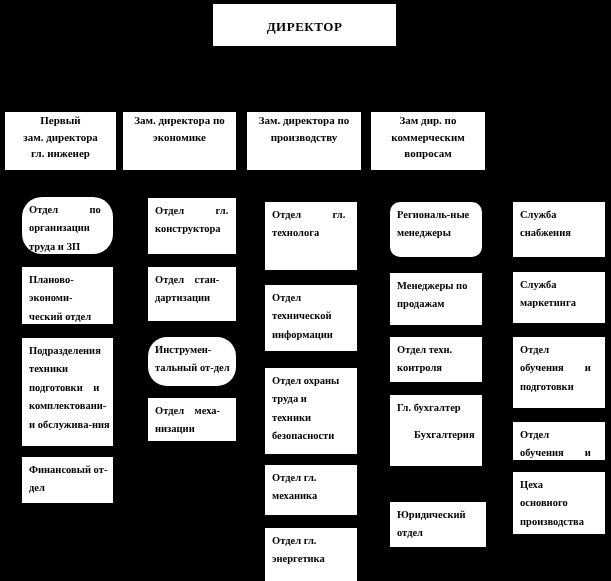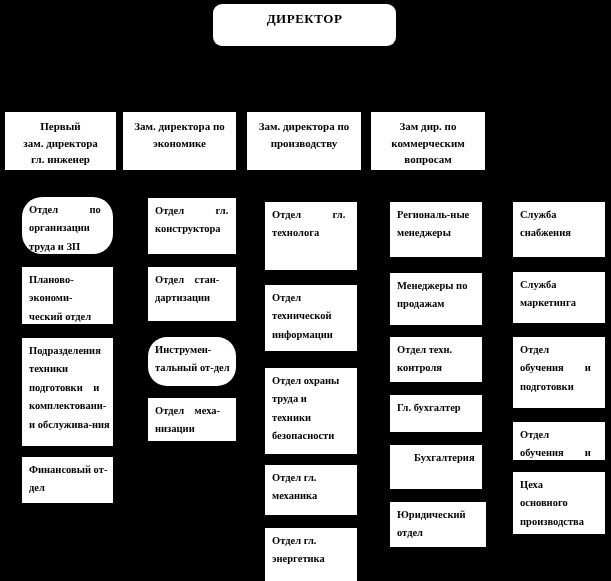--- a/index.html
+++ b/index.html
@@ -20,29 +20,27 @@
     background: #ffffff;
     color: #000000;
     font-weight: bold;
     box-sizing: border-box;
     white-space: pre-line;
     overflow: hidden;
   }
   .dir {
     text-align: center;
     font-size: 13px;
-    padding-top: 7px;
+    padding-top: 15px;
     letter-spacing: 0.5px;
-    border-radius: 9px;
   }
   .hd {
     text-align: center;
     font-size: 11px;
     line-height: 1.5;
-    padding-top: 6px;
   }
   .bd {
     font-size: 10.5px;
     line-height: 1.75;
     text-align: left;
     padding: 4px 3px 0 7px;
   }
 </style>
 </head>
 <body>
@@ -92,28 +90,28 @@
 информации</div>
   <div class="box bd" style="left:265px; top:368px; width:92px; height:86px;">Отдел охраны
 труда и
 техники
 безопасности</div>
   <div class="box bd" style="left:265px; top:465px; width:92px; height:50px;">Отдел гл.
 механика</div>
   <div class="box bd" style="left:265px; top:528px; width:92px; height:53px;">Отдел гл.
 энергетика</div>
 
-  <div class="box bd" style="left:390px; top:202px; width:92px; height:55px;">Региональ-ные
+  <div class="box bd" style="left:390px; top:202px; width:92px; height:55px;border-radius:10px;">Региональ-ные
 менеджеры</div>
   <div class="box bd" style="left:390px; top:273px; width:92px; height:52px;">Менеджеры по
 продажам</div>
   <div class="box bd" style="left:390px; top:337px; width:92px; height:45px;">Отдел техн.
 контроля</div>
   <div class="box bd" style="left:390px; top:395px; width:92px; height:37px;">Гл. бухгалтер</div>
-  <div class="box bd" style="left:390px; top:445px; width:92px; height:44px;padding-left:24px;">Бухгалтерия</div>
+  <div class="box bd" style="left:390px; top:422px; width:92px; height:44px;padding-left:24px;">Бухгалтерия</div>
   <div class="box bd" style="left:390px; top:502px; width:96px; height:45px;">Юридический
 отдел</div>
 
   <div class="box bd" style="left:513px; top:202px; width:92px; height:55px;">Служба
 снабжения</div>
   <div class="box bd" style="left:513px; top:272px; width:92px; height:51px;">Служба
 маркетинга</div>
   <div class="box bd" style="left:513px; top:337px; width:92px; height:71px;">Отдел
 обучения  и
 подготовки</div>

